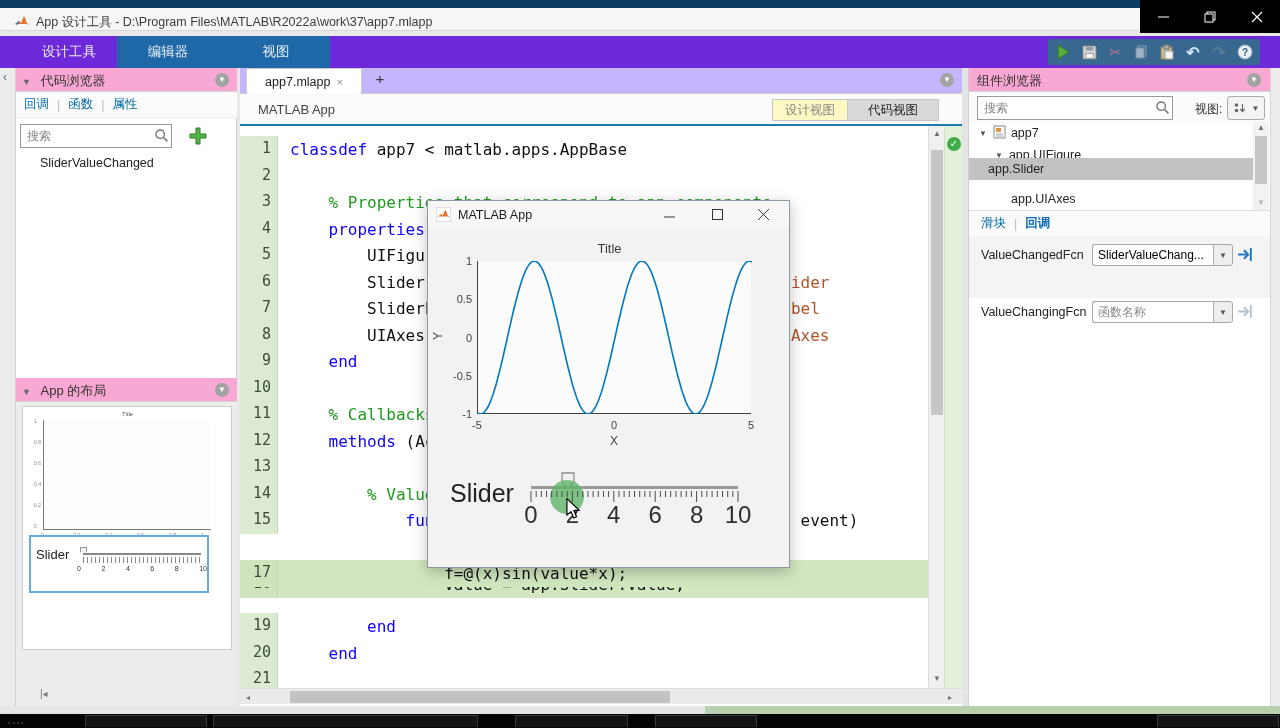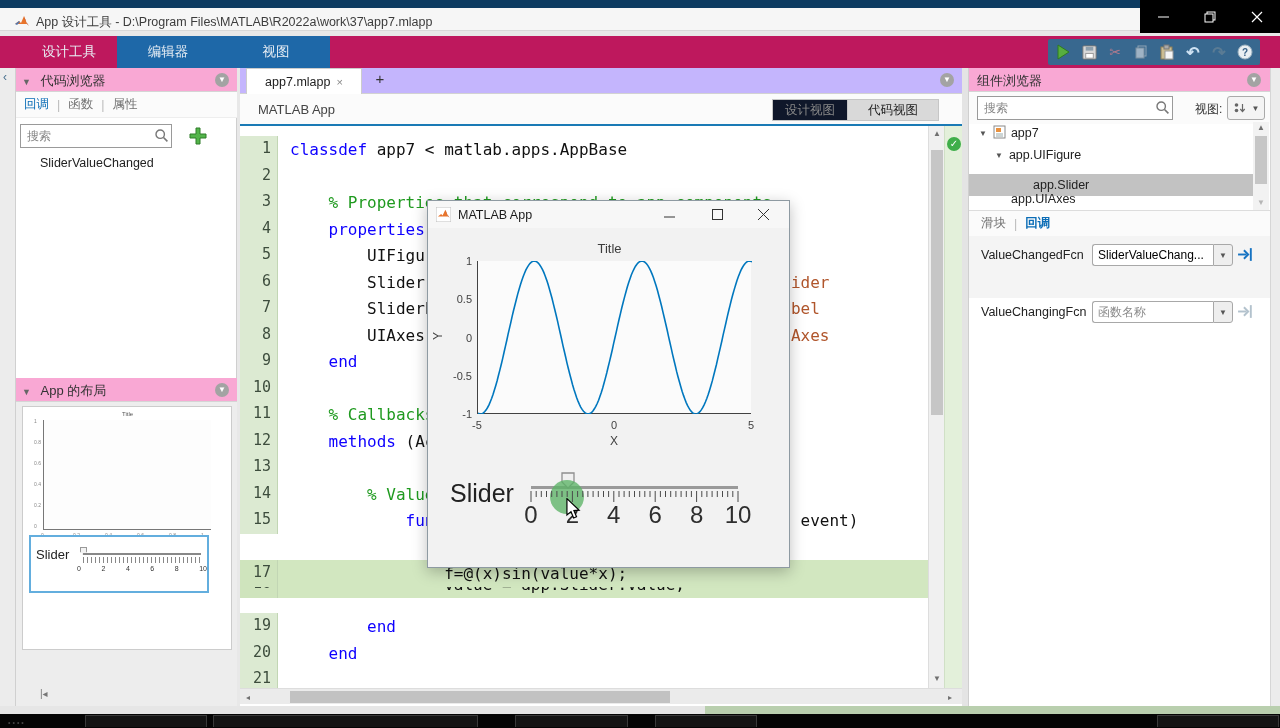--- a/index.html
+++ b/index.html
@@ -6,39 +6,39 @@
   html,body { width:1280px; height:728px; overflow:hidden; }
   body { font-family:"Liberation Sans", sans-serif; background:#e8e8e8; position:relative; }
   .abs { position:absolute; }
   
   #topstrip { left:0; top:0; width:1280px; height:8px; background:#0d3b61; }
   #titlebar { left:0; top:8px; width:1280px; height:23px; background:#f6f6f6; border-bottom:1px solid #d8d8d8; }
   #titlebar .ttl { position:absolute; left:36px; top:6px; font-size:12.5px; color:#3c3c3c; }
   #os-controls { left:1140px; top:0; width:140px; height:33px; background:#000; display:flex; align-items:center; justify-content:space-around; z-index:30; }
   #os-controls .wbtn { width:30px; height:22px; display:flex; align-items:center; justify-content:center; color:#fff; }
   
-  #ribbon { left:0; top:36px; width:1280px; height:32px; background:#be185d; }
+  #ribbon { left:0; top:36px; width:1280px; height:32px; background:#6d28d9; }
   .rtab { position:absolute; top:0; height:32px; line-height:32px; color:#e8eef4; font-size:13.5px; text-align:center; }
   #rtab-group { position:absolute; left:117px; top:0; width:213px; height:32px; background:#1e68a8; }
   #quicktools { position:absolute; left:1048px; top:3px; width:212px; height:26px; background:#38688f; border-radius:2px; display:flex; align-items:center; justify-content:space-evenly; }
   .qt { width:22px; height:20px; display:flex; align-items:center; justify-content:center; font-size:15px; }
   
   .panel-h { background:#f9a8d4; border-bottom:1px solid #d5d5d5; font-size:13px; color:#333; }
   .tri { font-size:9px; color:#666; }
   .circ-ic { width:14px; height:14px; border-radius:50%; background:#a3a3a3; color:#fff; font-size:8px; line-height:14px; text-align:center; display:inline-block; }
   .vline { color:#bbb; }
   input.search { border:1px solid #9a9a9a; background:#fff; font-size:12px; padding:2px 20px 2px 6px; font-family:"Liberation Sans",sans-serif; }
   input.search::placeholder { color:#888; }
   
   #leftrail { left:0; top:68px; width:16px; height:638px; background:#ececec; border-right:1px solid #d0d0d0; }
   #leftrail .chev { position:absolute; left:3px; top:2px; color:#49718f; font-size:12px; }
   #leftpanel { left:16px; top:68px; width:221px; height:638px; background:#fff; border-right:1px solid #cfcfcf; }
   #cb-head { left:0; top:0; width:221px; height:24px; padding:4px 6px; }
   #cb-tabs { left:0; top:24px; width:221px; height:26px; background:#fbfbfb; font-size:12.5px; display:flex; align-items:center; gap:8px; padding-left:8px; border-bottom:1px solid #eee;}
-  .cbtab { color:#737373; }
+  .cbtab { color:#0369a1; }
   .cbtab.sel { color:#0b6db6; }
   #cb-search { left:0; top:52px; width:221px; height:32px; }
   #cb-item { left:24px; top:88px; font-size:12.5px; color:#222; }
   #al-head { left:0; top:310px; width:221px; height:24px; padding:4px 6px; }
   #al-body { left:0; top:334px; width:221px; height:304px; background:#ededed; }
   #al-card { left:6px; top:4px; width:210px; height:244px; background:#fff; border:1px solid #ccc; }
   #mini-axes { left:20px; top:13px; width:168px; height:110px; background:#fdfdfd; border-left:1.5px solid #777; border-bottom:1.5px solid #777; }
   #mini-axes .mt { position:absolute; left:0; right:0; top:-9px; text-align:center; font-size:6px; color:#555; }
   .mini-lab { position:absolute; font-size:5px; color:#888; }
   #mini-slider { left:6px; top:128px; width:180px; height:58px; border:2px solid #63aede; background:#fff; }
@@ -52,21 +52,21 @@
   
   #editor { left:240px; top:68px; width:722px; height:638px; background:#fff; }
   #ed-tabstrip { left:0; top:0; width:722px; height:26px; background:#c4b5fd; border-bottom:1px solid #d2d2d2; }
   #ed-tab { position:absolute; left:6px; top:0; width:116px; height:26px; background:#fff; border:1px solid #ccc; border-bottom:none; font-size:12.5px; color:#222; display:flex; align-items:center; justify-content:center; gap:6px; }
   #ed-tab .x { color:#888; font-size:11px; }
   #ed-plus { position:absolute; left:130px; top:2px; font-size:15px; color:#333; width:20px; text-align:center; }
   #ed-strip-menu { position:absolute; left:700px; top:5px; }
   #ed-head { left:0; top:26px; width:722px; height:32px; background:#fbfbfb; }
   #ed-head .fname { position:absolute; left:18px; top:8px; font-size:13px; color:#444; }
   .viewbtn { position:absolute; top:5px; height:22px; line-height:20px; font-size:12.5px; text-align:center; border:1px solid #c6c6c6; }
-  #vb-design { left:532px; width:76px; background:#0f172a; color:#888; }
+  #vb-design { left:532px; width:76px; background:#fef9c3; color:#888; }
   #vb-code { left:607px; width:92px; background:#d9d9d9; color:#222; }
   #ed-blue { left:0; top:56px; width:722px; height:2px; background:#1a7ab5; }
   #ed-body { left:0; top:58px; width:688px; height:562px; background:#fff; overflow:hidden; }
   .crow { position:absolute; left:0; width:688px; height:27px; }
   .crow .gut { position:absolute; left:0; top:0; width:38px; height:27px; background:#dcead2; border-right:1px solid #c2d6b4; color:#3d4d3d; font:15px "DejaVu Sans Mono",monospace; text-align:right; padding:3px 6px 0 0; }
   .crow .txt { position:absolute; left:38px; top:0; width:650px; height:27px; font:16px/27px "DejaVu Sans Mono",monospace; white-space:pre; padding-left:12px; color:#111; }
   .crow.hl .gut { background:#cfe4bd; }
   .crow.hl .txt { background:#d2e7c0; }
   .kw { color:#0e00ff; } .cm { color:#1f9a1f; } .ty { color:#b0552b; } .tx { color:#111; }
   #ed-vscroll { left:688px; top:58px; width:16px; height:562px; background:#f0f0f0; border-left:1px solid #ddd; }
@@ -410,21 +410,21 @@
             <rect x="1" y="1" width="11" height="12" fill="#fff" stroke="#8a8a8a"></rect>
             <rect x="3" y="3" width="5" height="4" fill="#e8913f"></rect>
             <path d="M3 9 H10 M3 11 H10" stroke="#9aa" stroke-width="1"></path>
           </svg></span>
         <span>app7</span>
       </div>
       <div class="tree-row" style="top: 22px; padding-left: 26px;">
         <span style="font-size:8px;color:#555;margin-right:6px;">▼</span>
         <span>app.UIFigure</span>
       </div>
-      <div class="tree-row sel" style="top: 52px; padding-left: 64px;">
+      <div class="tree-row sel" style="top: 36px; padding-left: 19px;">
         <span>app.Slider</span>
       </div>
       <div class="tree-row" style="top: 66px; padding-left: 42px;">
         <span>app.UIAxes</span>
       </div>
     </div>
   <div class="abs" id="co-scroll">
     <span class="sarrow" style="top:1px;">▲</span>
     <span class="thumb"></span>
     <span class="sarrow" style="top:76px;color:#b5b5b5;">▼</span>

